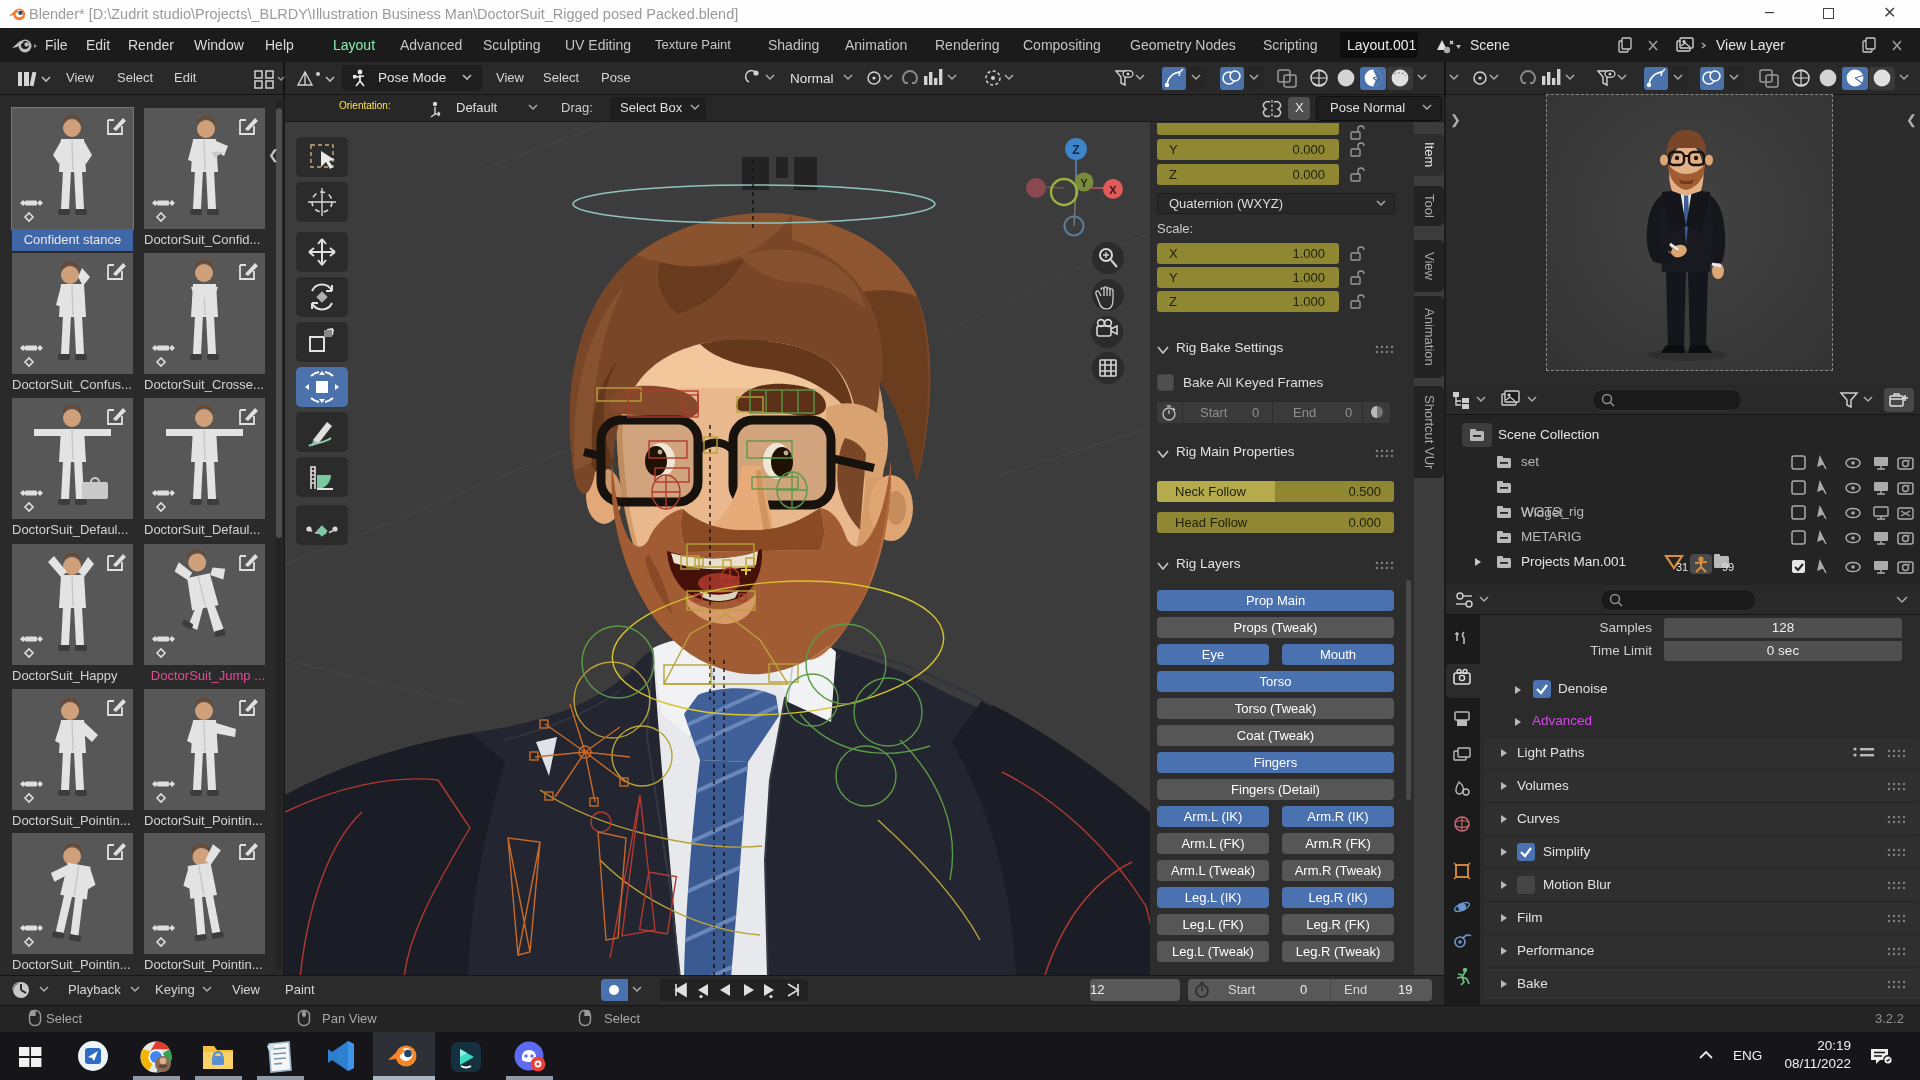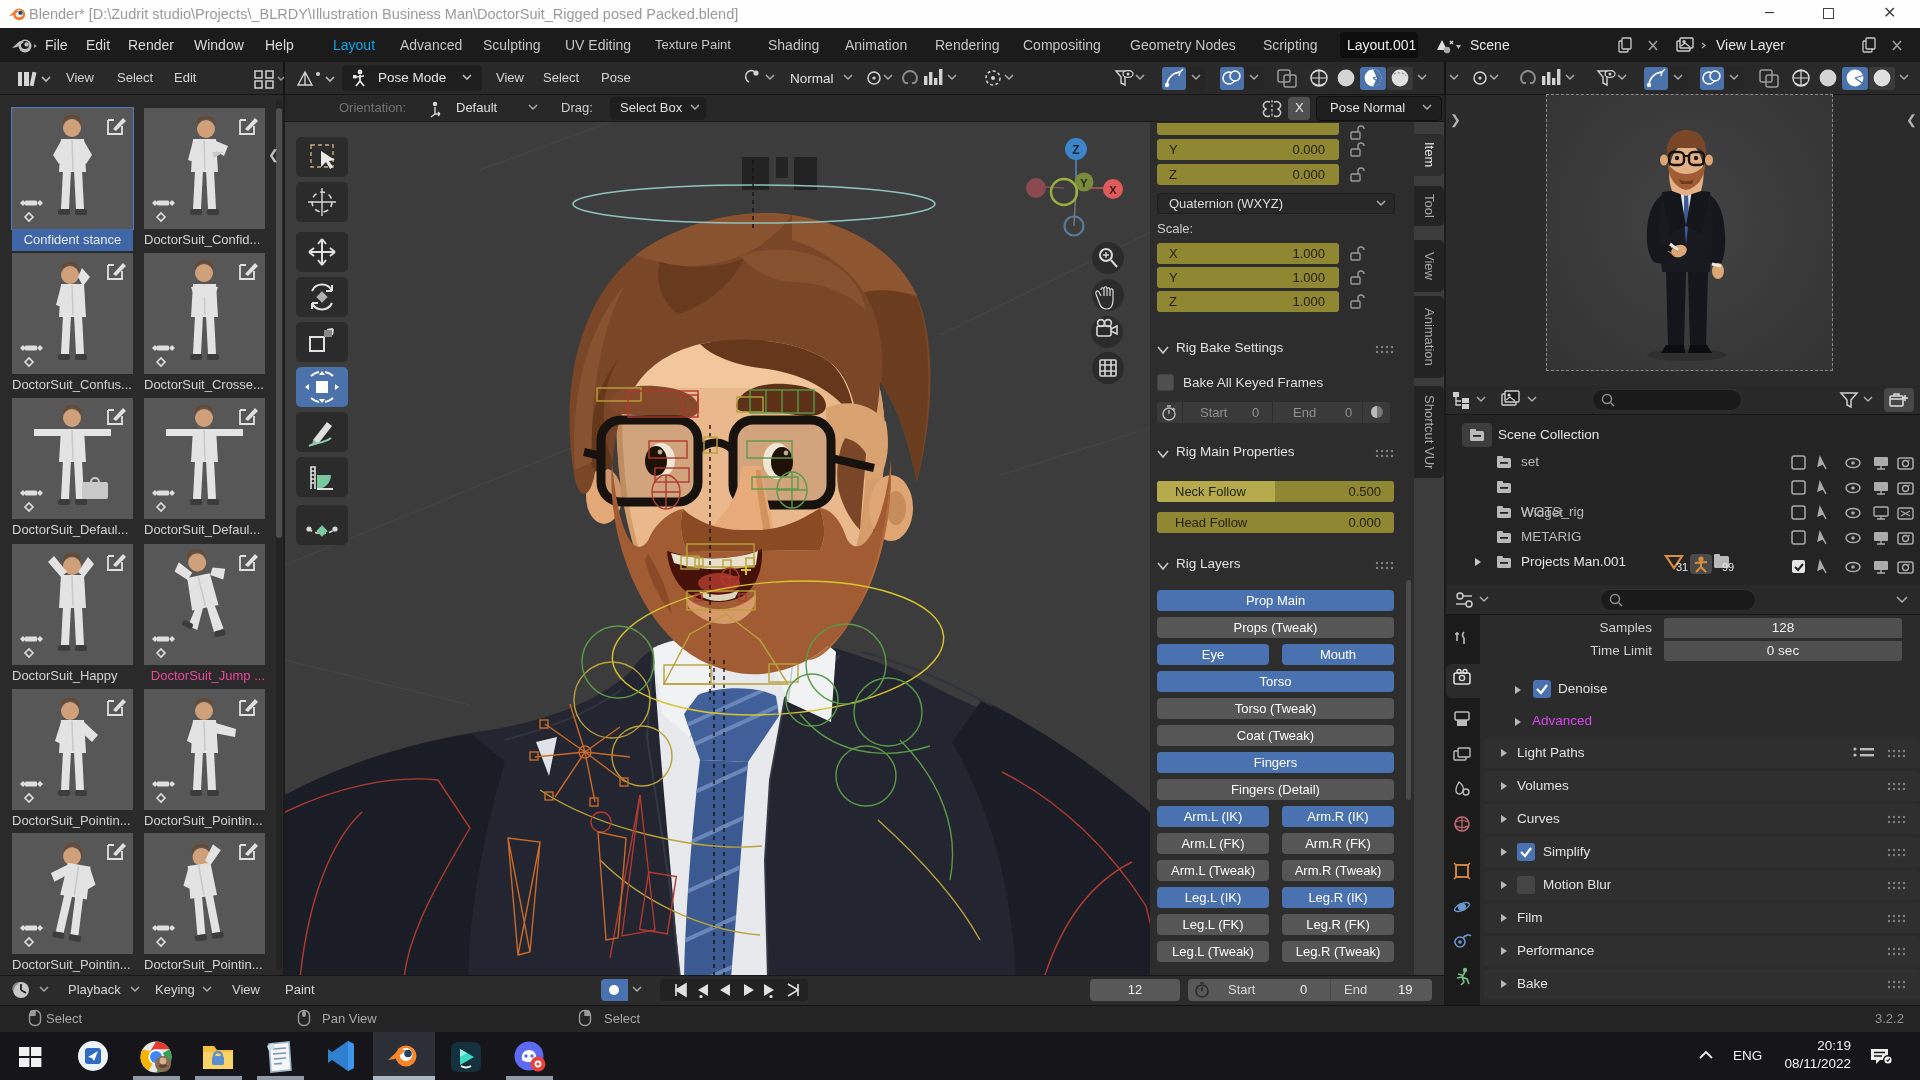--- a/index.html
+++ b/index.html
@@ -35,21 +35,21 @@
  <circle cx="13" cy="8" r="4" fill="#1b1b1b"></circle>
  <circle cx="14.6" cy="7.4" r="2.2" fill="#bfbfbf"></circle>
  <path d="M0,11 L8,4 L12,5 L5,10 Z" fill="#bfbfbf"></path>
  <path d="M22,7 l3,2 -3,2 z" fill="#9a9a9a"></path>
 </svg>
 <div class="txt" style="left:45px;top:37px;font-size:14px;color:#dadada;">File</div>
 <div class="txt" style="left:86px;top:37px;font-size:14px;color:#dadada;">Edit</div>
 <div class="txt" style="left:128px;top:37px;font-size:14px;color:#dadada;">Render</div>
 <div class="txt" style="left:194px;top:37px;font-size:14px;color:#dadada;">Window</div>
 <div class="txt" style="left:265px;top:37px;font-size:14px;color:#dadada;">Help</div>
-<div class="txt" style="left:333px;top:37px;font-size:14px;color:#0ea5e9;">Layout</div>
+<div class="txt" style="left:333px;top:37px;font-size:14px;color:#86efac;">Layout</div>
 <div class="txt" style="left:400px;top:37px;font-size:14px;color:#c5c5c5;">Advanced</div>
 <div class="txt" style="left:483px;top:37px;font-size:14px;color:#c5c5c5;">Sculpting</div>
 <div class="txt" style="left:565px;top:37px;font-size:14px;color:#c5c5c5;">UV Editing</div>
 <div class="txt" style="left:655px;top:37px;font-size:13px;color:#c5c5c5;">Texture Paint</div>
 <div class="txt" style="left:768px;top:37px;font-size:14px;color:#c5c5c5;">Shading</div>
 <div class="txt" style="left:845px;top:37px;font-size:14px;color:#c5c5c5;">Animation</div>
 <div class="txt" style="left:935px;top:37px;font-size:14px;color:#c5c5c5;">Rendering</div>
 <div class="txt" style="left:1023px;top:37px;font-size:14px;color:#c5c5c5;">Compositing</div>
 <div class="txt" style="left:1130px;top:37px;font-size:14px;color:#c5c5c5;">Geometry Nodes</div>
 <div class="txt" style="left:1263px;top:37px;font-size:14px;color:#c5c5c5;">Scripting</div>
@@ -253,21 +253,21 @@
   <circle cx="67" cy="12" r="8.4" fill="#fff"></circle>
         <path d="M67,12 l8,-2.5 M67,12 l7,5" stroke="#4b72ab" stroke-width="1.3"></path>
   <rect x="81" y="1" width="26" height="23" rx="3" fill="#3a3a3a"></rect>
   <circle cx="94" cy="12" r="8.4" fill="#e0e0e0"></circle>
   <path d="M112,9 l4,4 4,-4" stroke="#aaa" stroke-width="1.5" fill="none"></path>
  </g>
 </svg>
 
 
 <div class="abs" style="left:285px;top:95px;width:1159px;height:27px;background:#272727;border-bottom:1px solid #191919;"></div>
-<div class="txt" style="left:339px;top:100px;font-size:13px;color:#737373;">Orientation:</div>
+<div class="txt" style="left:339px;top:100px;font-size:10px;color:#fde047;">Orientation:</div>
 <svg class="abs" style="left:426px;top:98px" width="22" height="22" viewBox="0 0 22 22">
  <circle cx="9" cy="6" r="2.2" fill="#d8d8d8"></circle>
       <path d="M9,9 L9,16 M9,16 l-4,3 M9,16 l5,0 m0,0 l-2,-2 m2,2 l-2,2" stroke="#d8d8d8" stroke-width="1.4" fill="none"></path>
 </svg>
 <div class="txt" style="left:456px;top:100px;font-size:13px;color:#e0e0e0;">Default</div>
 <svg class="abs" style="left:526px;top:103px" width="14" height="10" viewBox="0 0 14 10">
       <path d="M3,2 l4,4 4,-4" fill="none" stroke="#aaa" stroke-width="1.5"></path>
     </svg>
 <div class="txt" style="left:561px;top:100px;font-size:13px;color:#cdcdcd;">Drag:</div>
 <div class="abs" style="left:610px;top:97px;width:96px;height:23px;background:#1e1e1e;border-radius:4px;"></div>
@@ -1279,21 +1279,21 @@
   <path d="M38,11 L48,5 L48,17 Z"></path>
         <circle cx="41" cy="17.5" r="1.6"></circle>
   <path d="M60,11 L70,5 L70,17 Z"></path>
   <path d="M84,5 L94,11 L84,17 Z"></path>
   <path d="M104,11 L114,5 L114,17 Z" transform="rotate(180 109 11)"></path>
         <circle cx="111" cy="17.5" r="1.6"></circle>
   <path d="M128,5 L138,11 L128,17 M138,5 l0,12" stroke="#e0e0e0" stroke-width="1.6" fill="none"></path>
  </g>
 </svg>
 <div class="abs" style="left:1090px;top:979px;width:90px;height:22px;background:#585858;border-radius:4px;"></div>
-<div class="txt" style="left:1090px;top:982px;width:90px;text-align:center;font-size:13px;color:#f0f0f0;">12</div>
+<div class="txt" style="left:1090px;top:982px;width:90px;text-align:left;font-size:13px;color:#f0f0f0;">12</div>
 <div class="abs" style="left:1188px;top:979px;width:244px;height:22px;background:#585858;border-radius:4px;"></div>
 <div class="abs" style="left:1330px;top:979px;width:1px;height:22px;background:#494949;"></div>
 <svg class="abs" style="left:1193px;top:981px" width="18" height="18" viewBox="0 0 18 18">
       <circle cx="9" cy="10" r="6" fill="none" stroke="#2a2a2a" stroke-width="1.6"></circle>
       <path d="M9,10 L9,6 M7,2 l4,0" stroke="#2a2a2a" stroke-width="1.6"></path>
     </svg>
 <div class="txt" style="left:1228px;top:982px;font-size:13px;color:#d8d8d8;">Start</div>
 <div class="txt" style="left:1300px;top:982px;font-size:13px;color:#f0f0f0;">0</div>
 <div class="txt" style="left:1344px;top:982px;font-size:13px;color:#d8d8d8;">End</div>
 <div class="txt" style="left:1398px;top:982px;font-size:13px;color:#f0f0f0;">19</div>

